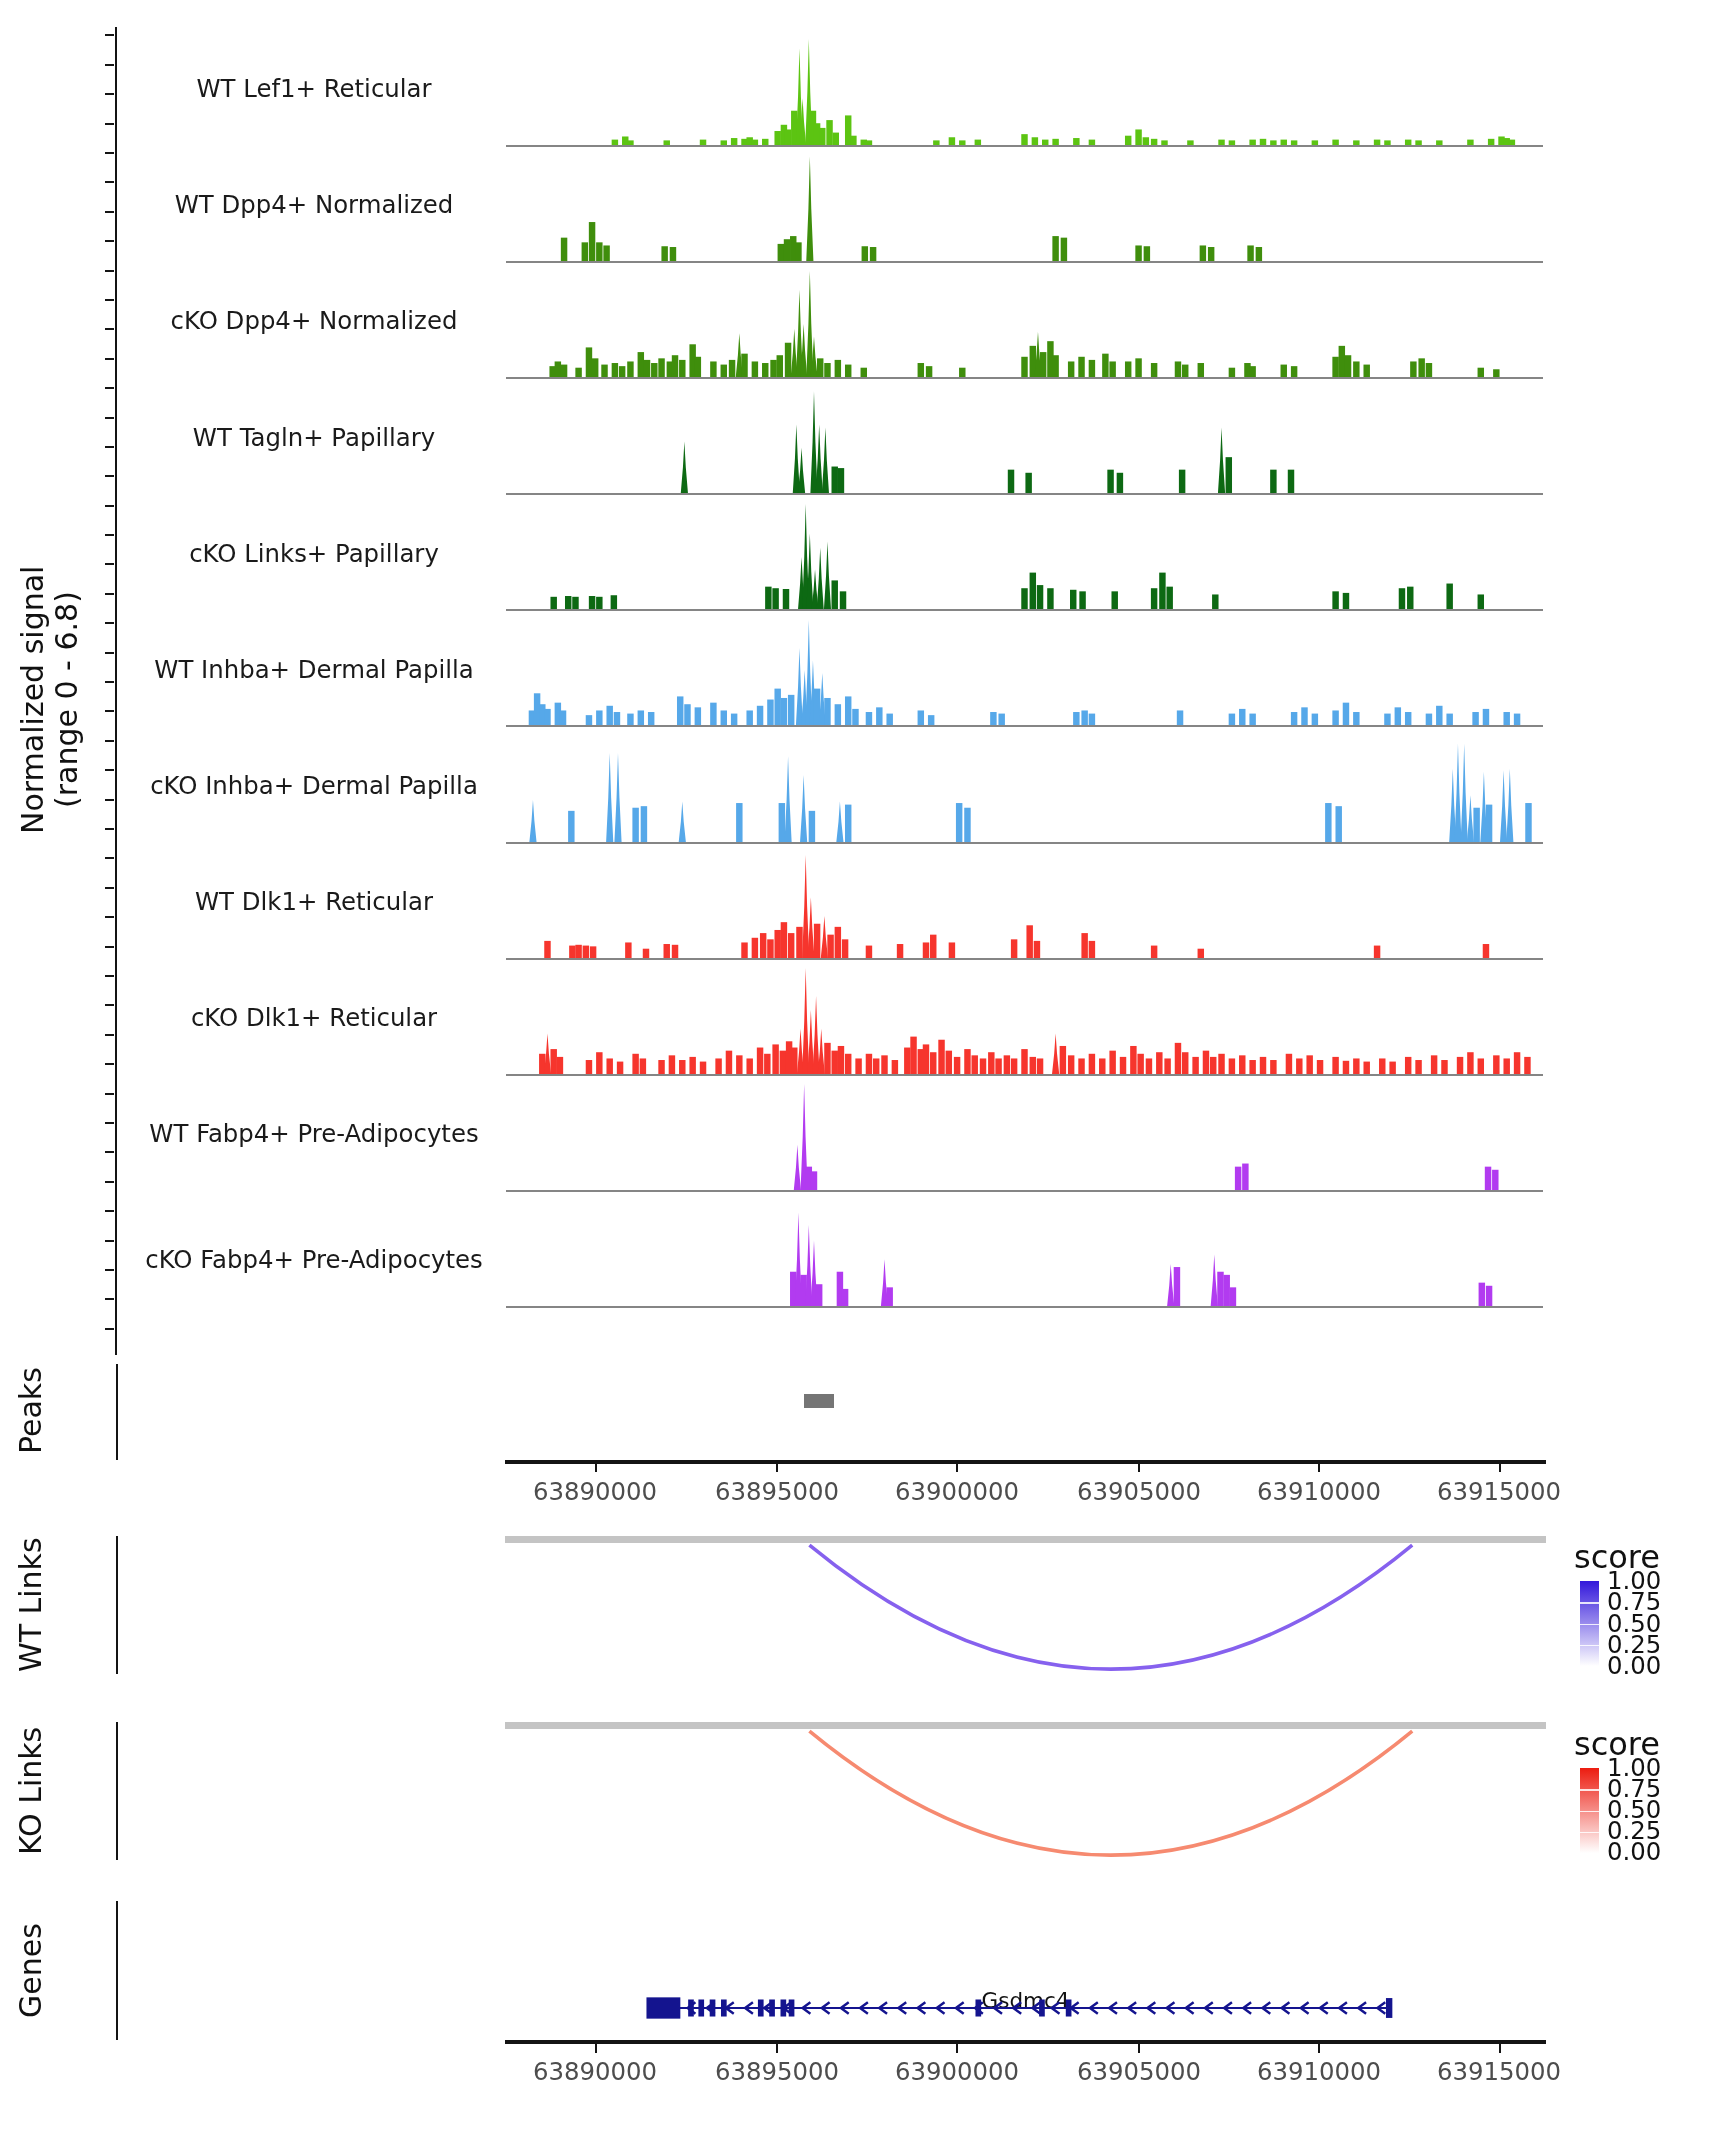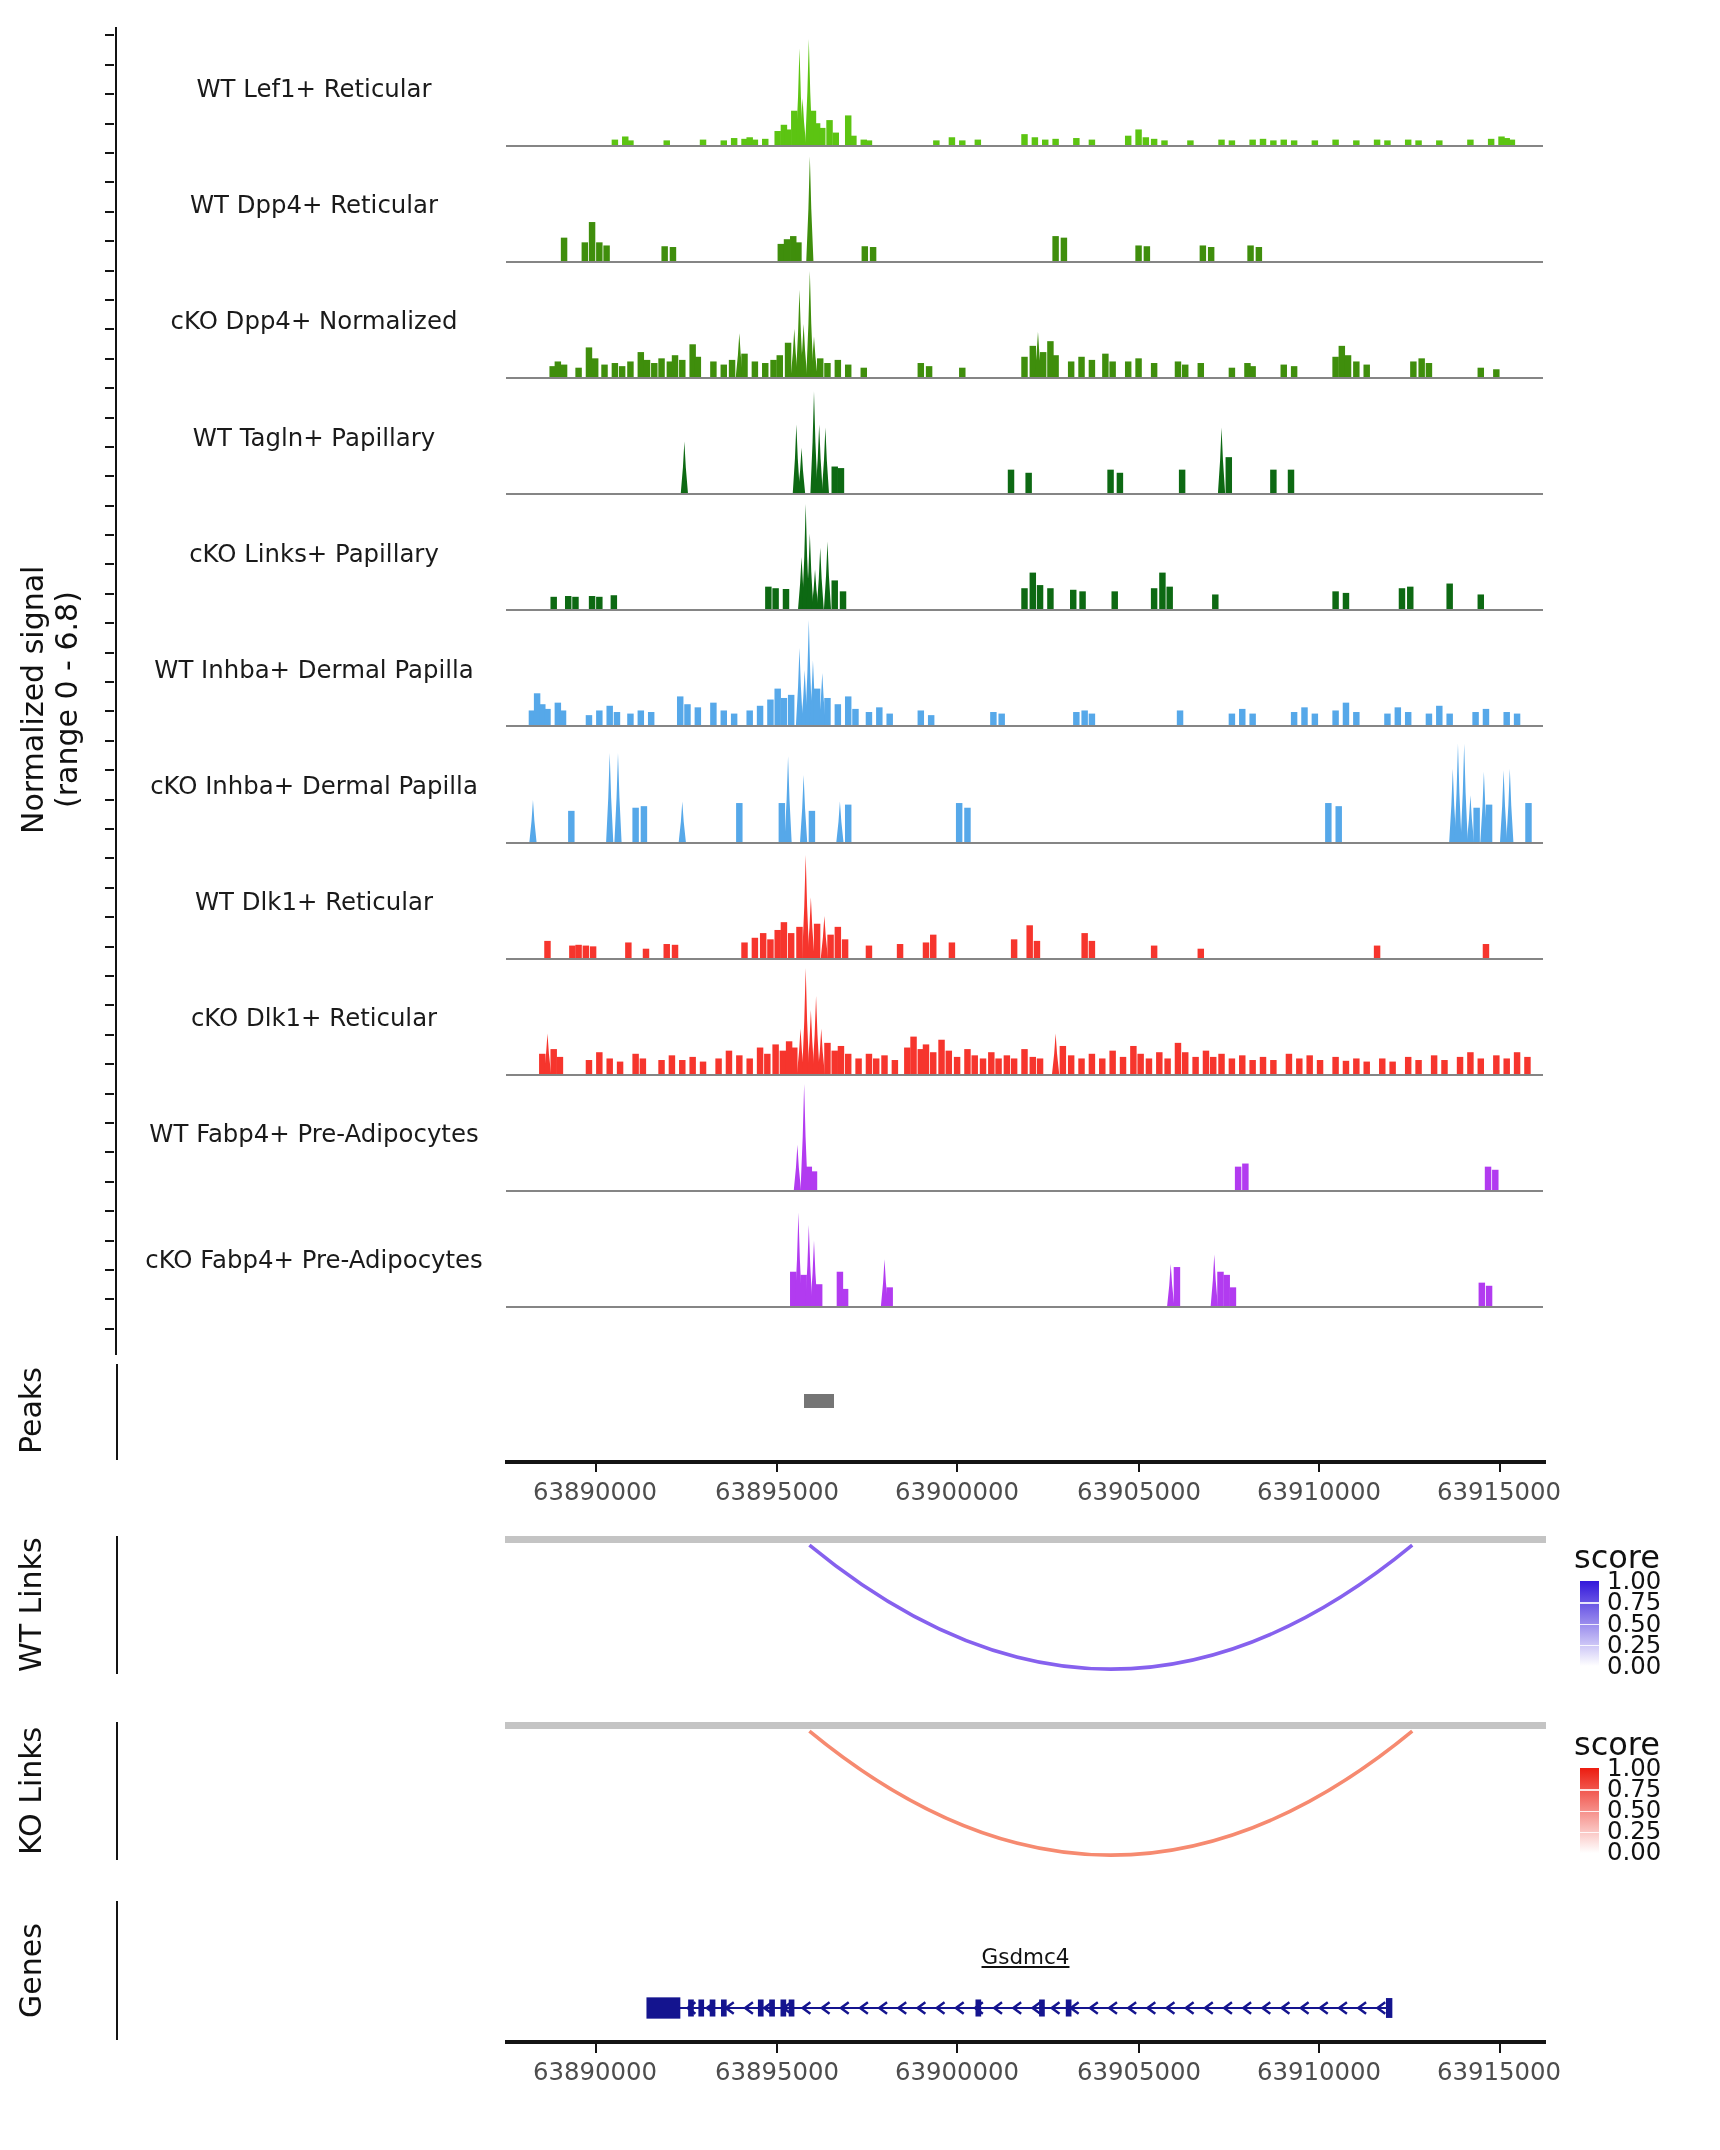--- a/index.html
+++ b/index.html
@@ -149,21 +149,21 @@
         <rect x="1253.52" y="141.38235294117646" width="9" height="7.617647058823529" fill="#5CC412"></rect>
         <rect x="1267.98" y="142.47058823529412" width="9" height="6.529411764705883" fill="#5CC412"></rect>
         <rect x="1296.9" y="142.47058823529412" width="9" height="6.529411764705883" fill="#5CC412"></rect>
         <rect x="1340.28" y="141.38235294117646" width="9" height="7.617647058823529" fill="#5CC412"></rect>
         <rect x="1369.2" y="140.2941176470588" width="9" height="8.705882352941178" fill="#5CC412"></rect>
         <rect x="1383.6599999999999" y="137.02941176470588" width="9" height="11.970588235294118" fill="#5CC412"></rect>
         <rect x="1390.8899999999999" y="139.2058823529412" width="9" height="9.794117647058824" fill="#5CC412"></rect>
         <rect x="1398.12" y="141.38235294117646" width="9" height="7.617647058823529" fill="#5CC412"></rect>
       </svg>
       <div class="baseline" style="left: 506px; top: 145px; width: 1037px;"></div>
-      <div class="track-label" style="top: 189px;">WT Dpp4+ Reticular</div>
+      <div class="track-label" style="top: 189px;">WT Dpp4+ Normalized</div>
       <svg width="1037" height="108" viewBox="0 0 1446 150" style="left: 506px; top: 154px;">
         <rect x="76.476" y="116.35294117647058" width="9" height="32.64705882352941" fill="#3F8E0C"></rect>
         <rect x="105.396" y="122.88235294117646" width="9" height="26.117647058823533" fill="#3F8E0C"></rect>
         <rect x="115.518" y="94.58823529411765" width="9" height="54.411764705882355" fill="#3F8E0C"></rect>
         <rect x="125.63999999999999" y="122.88235294117646" width="9" height="26.117647058823533" fill="#3F8E0C"></rect>
         <rect x="135.762" y="127.23529411764706" width="9" height="21.764705882352942" fill="#3F8E0C"></rect>
         <rect x="216.738" y="128.3235294117647" width="9" height="20.676470588235293" fill="#3F8E0C"></rect>
         <rect x="228.306" y="129.41176470588235" width="9" height="19.58823529411765" fill="#3F8E0C"></rect>
         <rect x="378.69" y="125.05882352941177" width="9" height="23.941176470588236" fill="#3F8E0C"></rect>
         <rect x="387.36600000000004" y="118.52941176470588" width="9" height="30.470588235294116" fill="#3F8E0C"></rect>
@@ -661,21 +661,21 @@
   <div id="leglabels-ko">
       <div class="legend-label" style="left: 1607px; top: 1756px;">1.00</div>
       <div class="legend-label" style="left: 1607px; top: 1777px;">0.75</div>
       <div class="legend-label" style="left: 1607px; top: 1798px;">0.50</div>
       <div class="legend-label" style="left: 1607px; top: 1819px;">0.25</div>
       <div class="legend-label" style="left: 1607px; top: 1840px;">0.00</div>
     </div>
 
   <div class="panel-label" style="left:13px;top:1901px;height:139px;width:43px;">Genes</div>
   <div class="vline" style="left:116px;top:1901px;height:139px;"></div>
-  <div class="gene-name" style="left:918px;top:1944px;width:215px;text-decoration:underline;">Gsdmc4</div>
+  <div class="gene-name" style="left:918px;top:1988px;width:215px;">Gsdmc4</div>
   <svg id="gene-svg" style="left:506px;top:1986px;" width="1037" height="44" viewBox="0 0 1446 62">
       <line x1="192.318" y1="31" x2="1236.33" y2="31" stroke="#14148F" stroke-width="3"></line>
       <path d="M 259.318,23 L 248.318,31 L 259.318,39" fill="none" stroke="#14148F" stroke-width="3.5"></path>
       <path d="M 286.318,23 L 275.318,31 L 286.318,39" fill="none" stroke="#14148F" stroke-width="3.5"></path>
       <path d="M 313.318,23 L 302.318,31 L 313.318,39" fill="none" stroke="#14148F" stroke-width="3.5"></path>
       <path d="M 340.318,23 L 329.318,31 L 340.318,39" fill="none" stroke="#14148F" stroke-width="3.5"></path>
       <path d="M 367.318,23 L 356.318,31 L 367.318,39" fill="none" stroke="#14148F" stroke-width="3.5"></path>
       <path d="M 394.318,23 L 383.318,31 L 394.318,39" fill="none" stroke="#14148F" stroke-width="3.5"></path>
       <path d="M 421.318,23 L 410.318,31 L 421.318,39" fill="none" stroke="#14148F" stroke-width="3.5"></path>
       <path d="M 448.318,23 L 437.318,31 L 448.318,39" fill="none" stroke="#14148F" stroke-width="3.5"></path>

